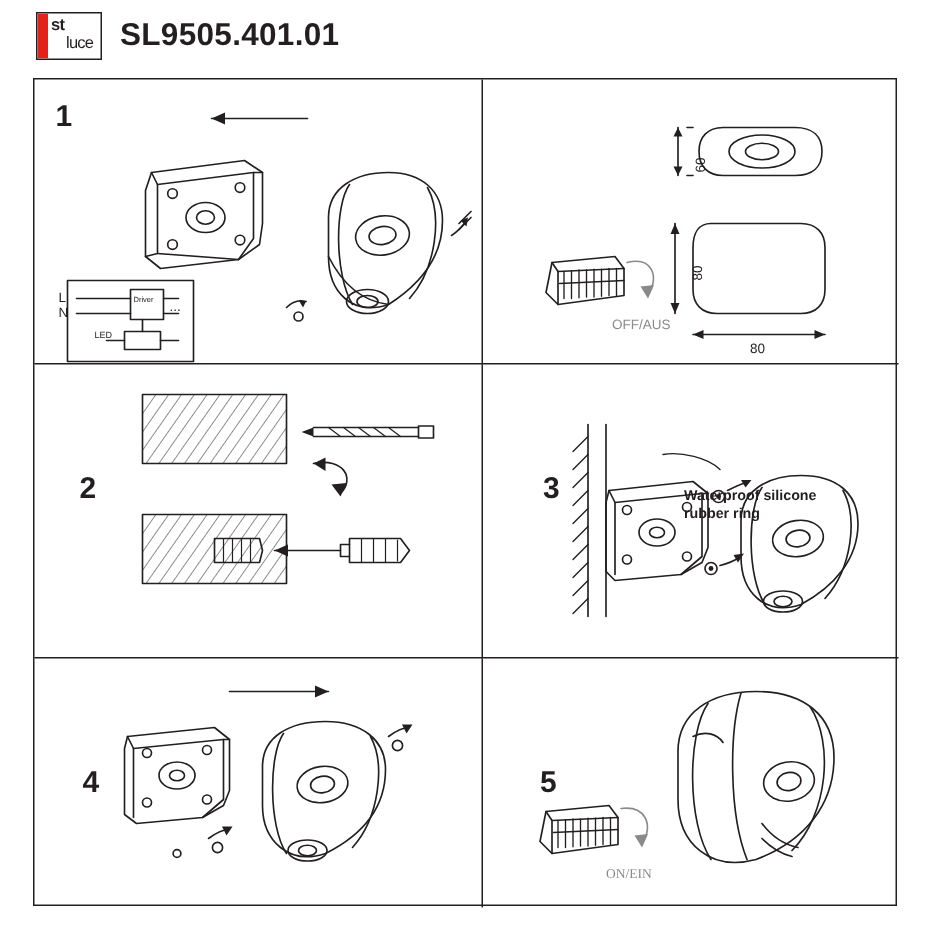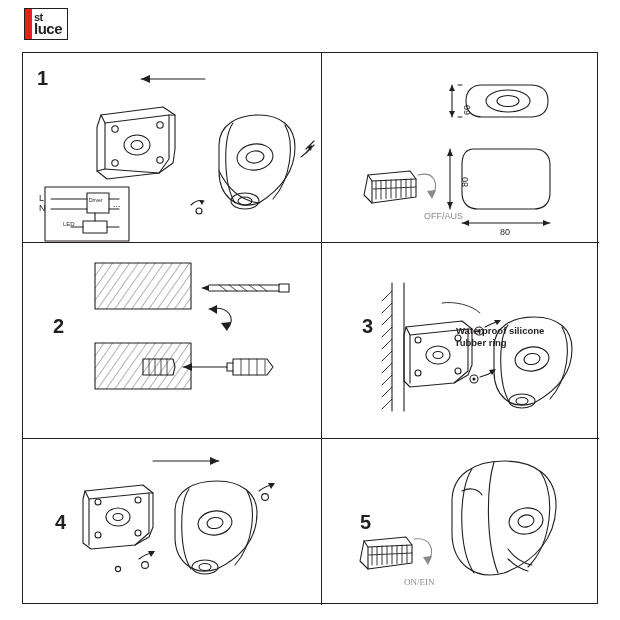--- a/index.html
+++ b/index.html
@@ -46,24 +46,24 @@
     position: absolute;
     left: 9px; top: 2px;
     font-size: 11px;
     line-height: 12px;
     font-weight: bold;
     letter-spacing: -0.5px;
     color: #231f20;
   }
   .logo .lt2 {
     position: absolute;
-    left: 9px; top: 14px;
-    font-size: 15px;
+    left: 19px; top: 14px;
+    font-size: 11px;
     line-height: 12px;
-    font-weight: bold;
+    font-weight: normal;
     letter-spacing: -0.5px;
     color: #231f20;
   }
   .title {
     font-size: 21px;
     font-weight: bold;
     letter-spacing: 0.2px;
     color: #231f20;
   }
 
@@ -129,20 +129,21 @@
 <body>
 
 <div class="page">
 
   <div class="header">
     <div class="logo">
       <div class="bar"></div>
       <div class="lt">st</div>
       <div class="lt2">luce</div>
     </div>
+    <div class="title">SL9505.401.01</div>
   </div>
 
   <div class="grid">
 
     <div class="cell c1">
       <div class="step-num" style="left:14px; top:14px;">1</div>
 
       <svg class="sv" width="299" height="190" viewBox="0 0 299 190">
         <g fill="none" stroke="#231f20" stroke-width="1.1" stroke-linejoin="round" stroke-linecap="round">
 
@@ -240,21 +241,21 @@
           </g>
 
           <path d="M96 122 C112 118, 118 130, 110 144" stroke="#8a8a8a"></path>
           <polygon points="110,146 105,138 114,137" fill="#8a8a8a" stroke="none"></polygon>
         </g>
       </svg>
 
       <div class="dim-v" style="left:140px; top:62px;">60</div>
       <div class="dim-v" style="left:138px; top:134px;">80</div>
       <div class="dim" style="left:178px; top:174px;">80</div>
-      <div class="lbl-gray" style="left:102px; top:158px;">OFF/AUS</div>
+      <div class="lbl-gray" style="left:86px; top:158px;">OFF/AUS</div>
     </div>
 
     <div class="cell c3">
       <div class="step-num" style="left:30px; top:72px;">2</div>
 
       <svg class="sv" width="299" height="196" viewBox="0 0 299 196">
         <defs>
           <pattern id="brick" width="22" height="16" patternUnits="userSpaceOnUse">
             <path d="M0 0 L22 0 M0 8 L22 8 M11 0 L11 8 M0 8 L0 16 M22 8 L22 16" stroke="#231f20" stroke-width="0.8" fill="none"></path>
           </pattern>

